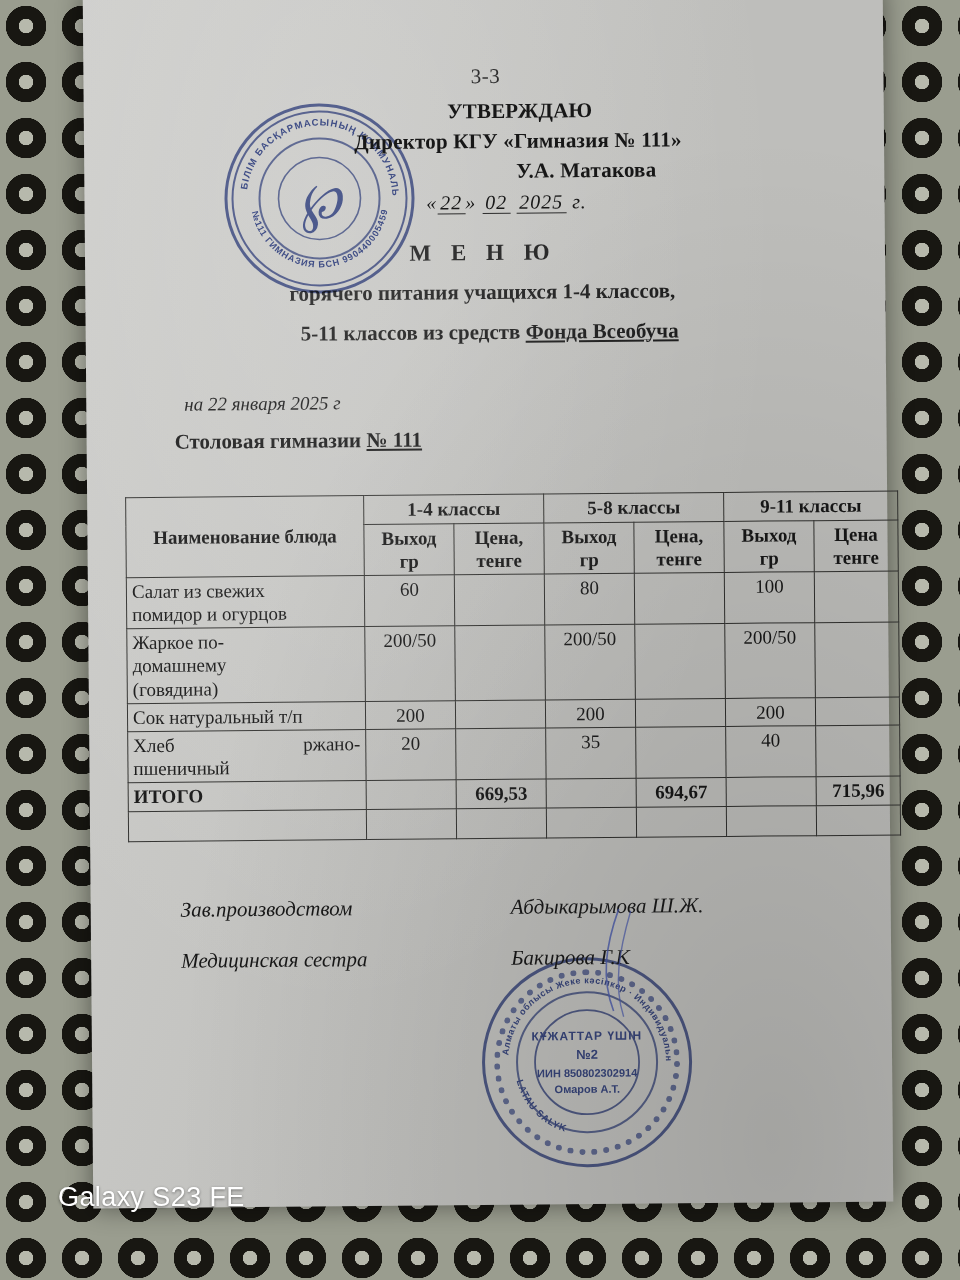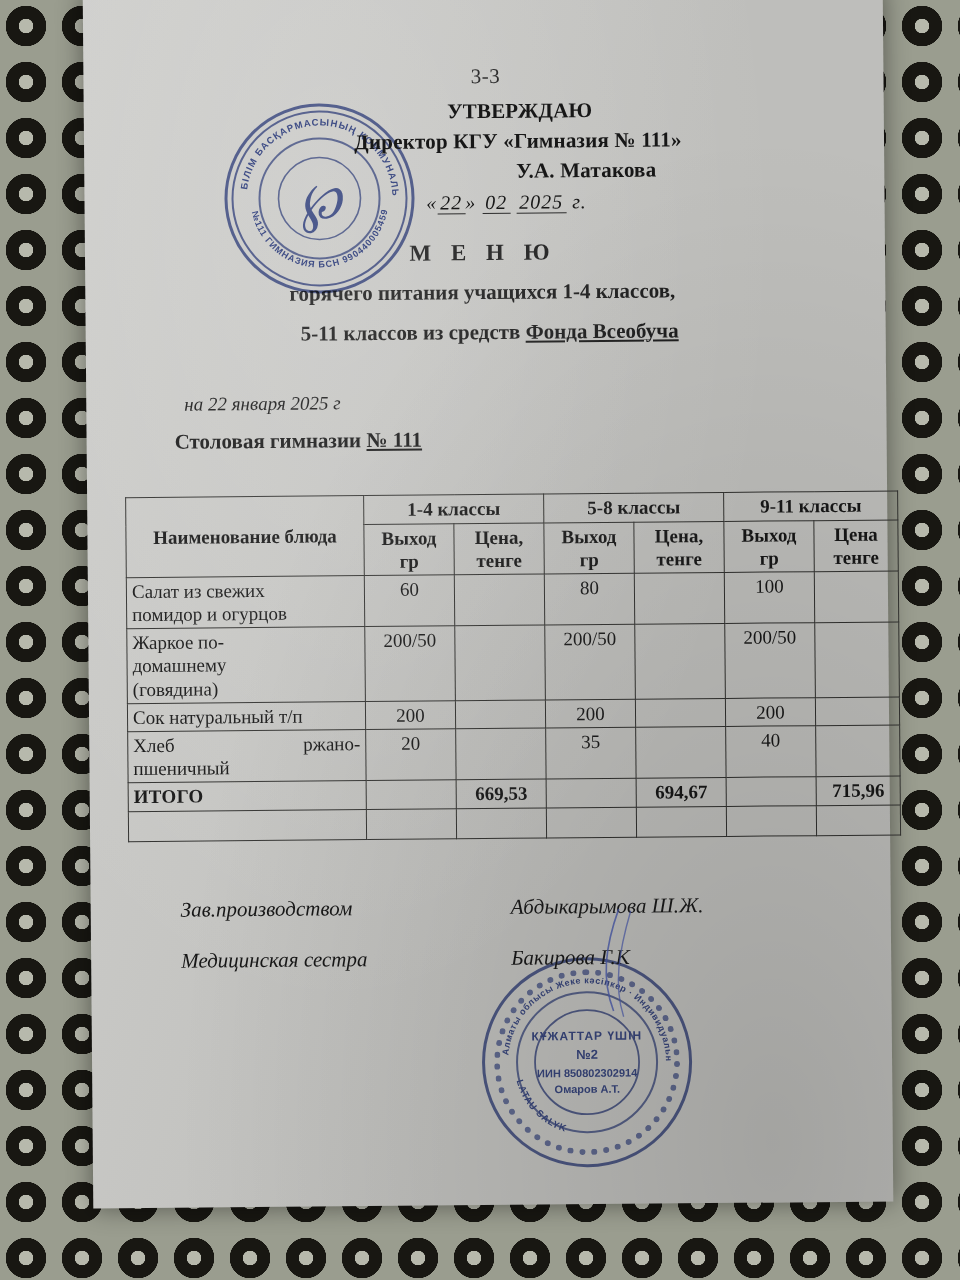--- a/index.html
+++ b/index.html
@@ -465,14 +465,15 @@
       </div>
 
       <svg class="pen-stroke" style="left:470px; top:918px; width:120px; height:140px;" viewBox="0 0 120 140" aria-hidden="true">
         <path d="M 58,2 C 44,40 40,72 52,104" fill="none" stroke="#41509a" stroke-width="1.6" opacity=".8"></path>
         <path d="M 70,4 C 58,44 52,78 62,110" fill="none" stroke="#41509a" stroke-width="1.4" opacity=".7"></path>
       </svg>
 
     </div>
   </div>
 
+  <div id="watermark">Galaxy S23 FE</div>
 
 </div>
 
 </body></html>

